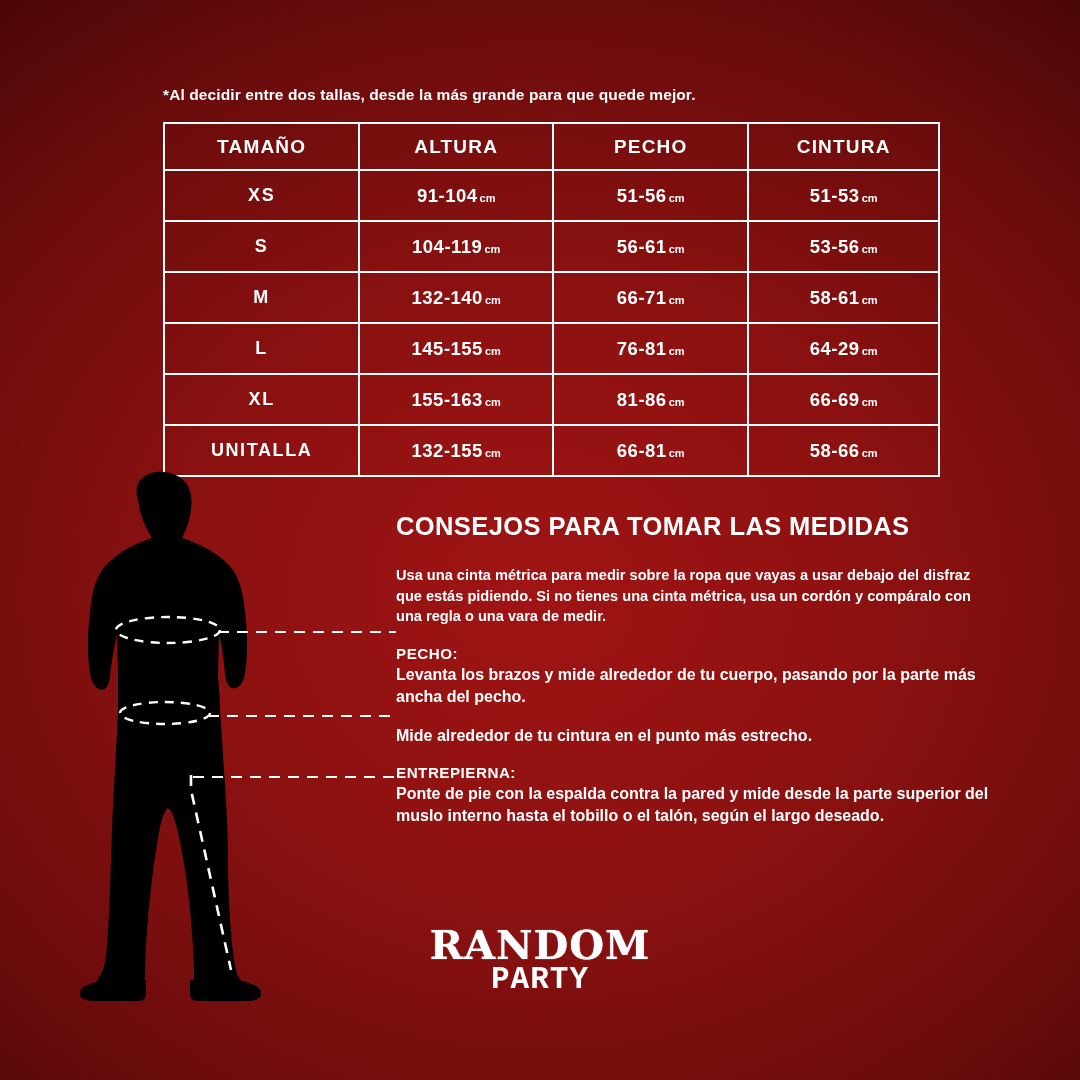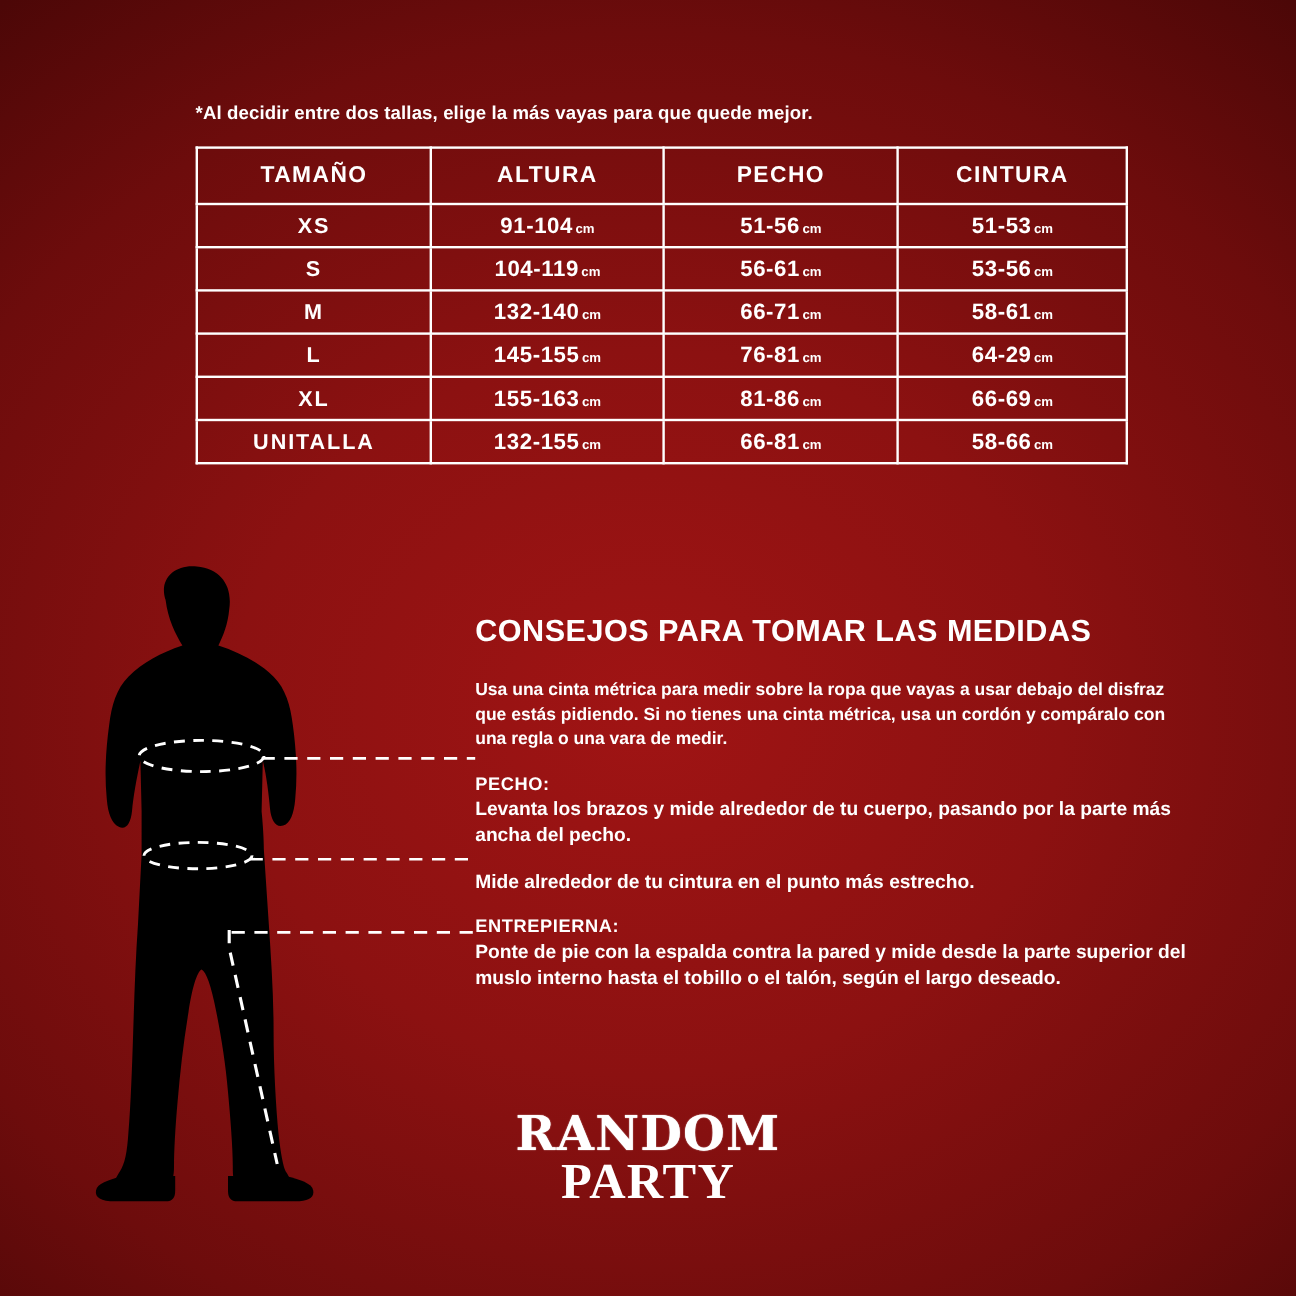--- a/index.html
+++ b/index.html
@@ -45,21 +45,21 @@
     color: #ffffff;
     font-weight: bold;
     margin-top: 44px;
   }
   table.size-table th {
     height: 47px;
     font-size: 19px;
     letter-spacing: 1.2px;
   }
   table.size-table td {
-    height: 36px;
+    height: 51px;
     font-size: 18.5px;
     letter-spacing: 0.5px;
   }
   table.size-table td.size-label {
     letter-spacing: 1.6px;
     font-size: 18px;
   }
   .unit {
     font-size: 11px;
     letter-spacing: 0;
@@ -119,32 +119,32 @@
   .logo .line1 {
     font-family: "DejaVu Serif", serif;
     font-weight: bold;
     font-size: 40px;
     letter-spacing: 1px;
     line-height: 0.98;
     color: #ffffff;
     text-shadow: 0 0 1px #fff;
   }
   .logo .line2 {
-    font-family: Liberation Serif, serif;
-    font-weight: bold;
-    font-size: 42px;
+    font-family: Liberation Mono, monospace;
+    font-weight: bold;
+    font-size: 31px;
     letter-spacing: 1px;
     line-height: 1.0;
     color: #ffffff;
   }
 </style>
 </head>
 <body>
 
-<div class="note">*Al decidir entre dos tallas, elige la más vayas para que quede mejor.</div>
+<div class="note">*Al decidir entre dos tallas, desde la más grande para que quede mejor.</div>
 
 <div class="table-wrap">
   <table class="size-table">
     <thead>
       <tr>
         <th style="width:25.2%">TAMAÑO</th>
         <th style="width:25.0%">ALTURA</th>
         <th style="width:25.2%">PECHO</th>
         <th style="width:24.6%">CINTURA</th>
       </tr>

